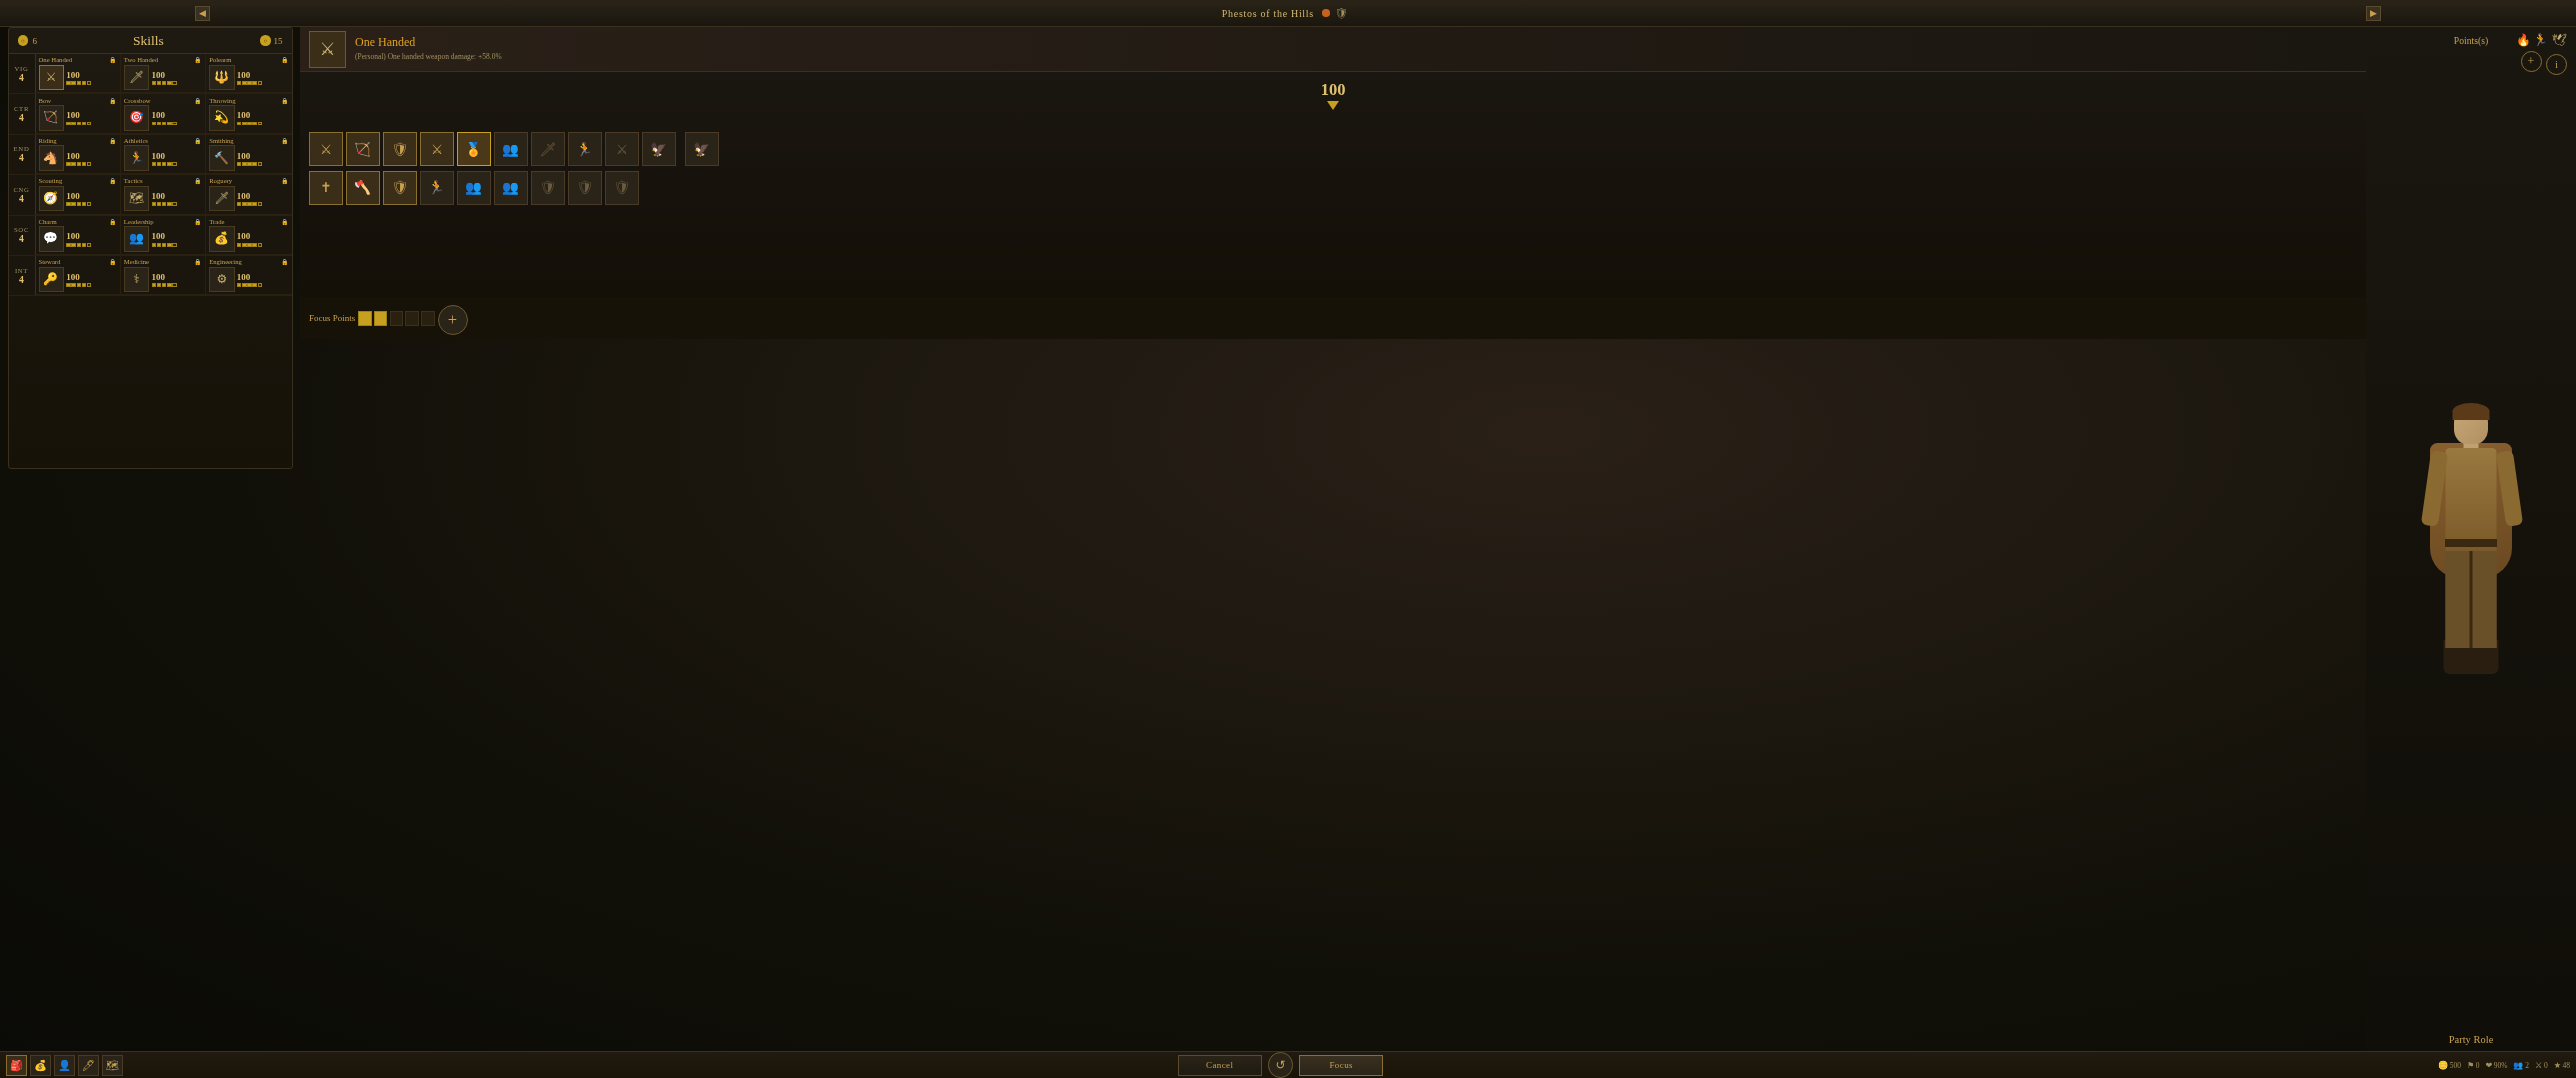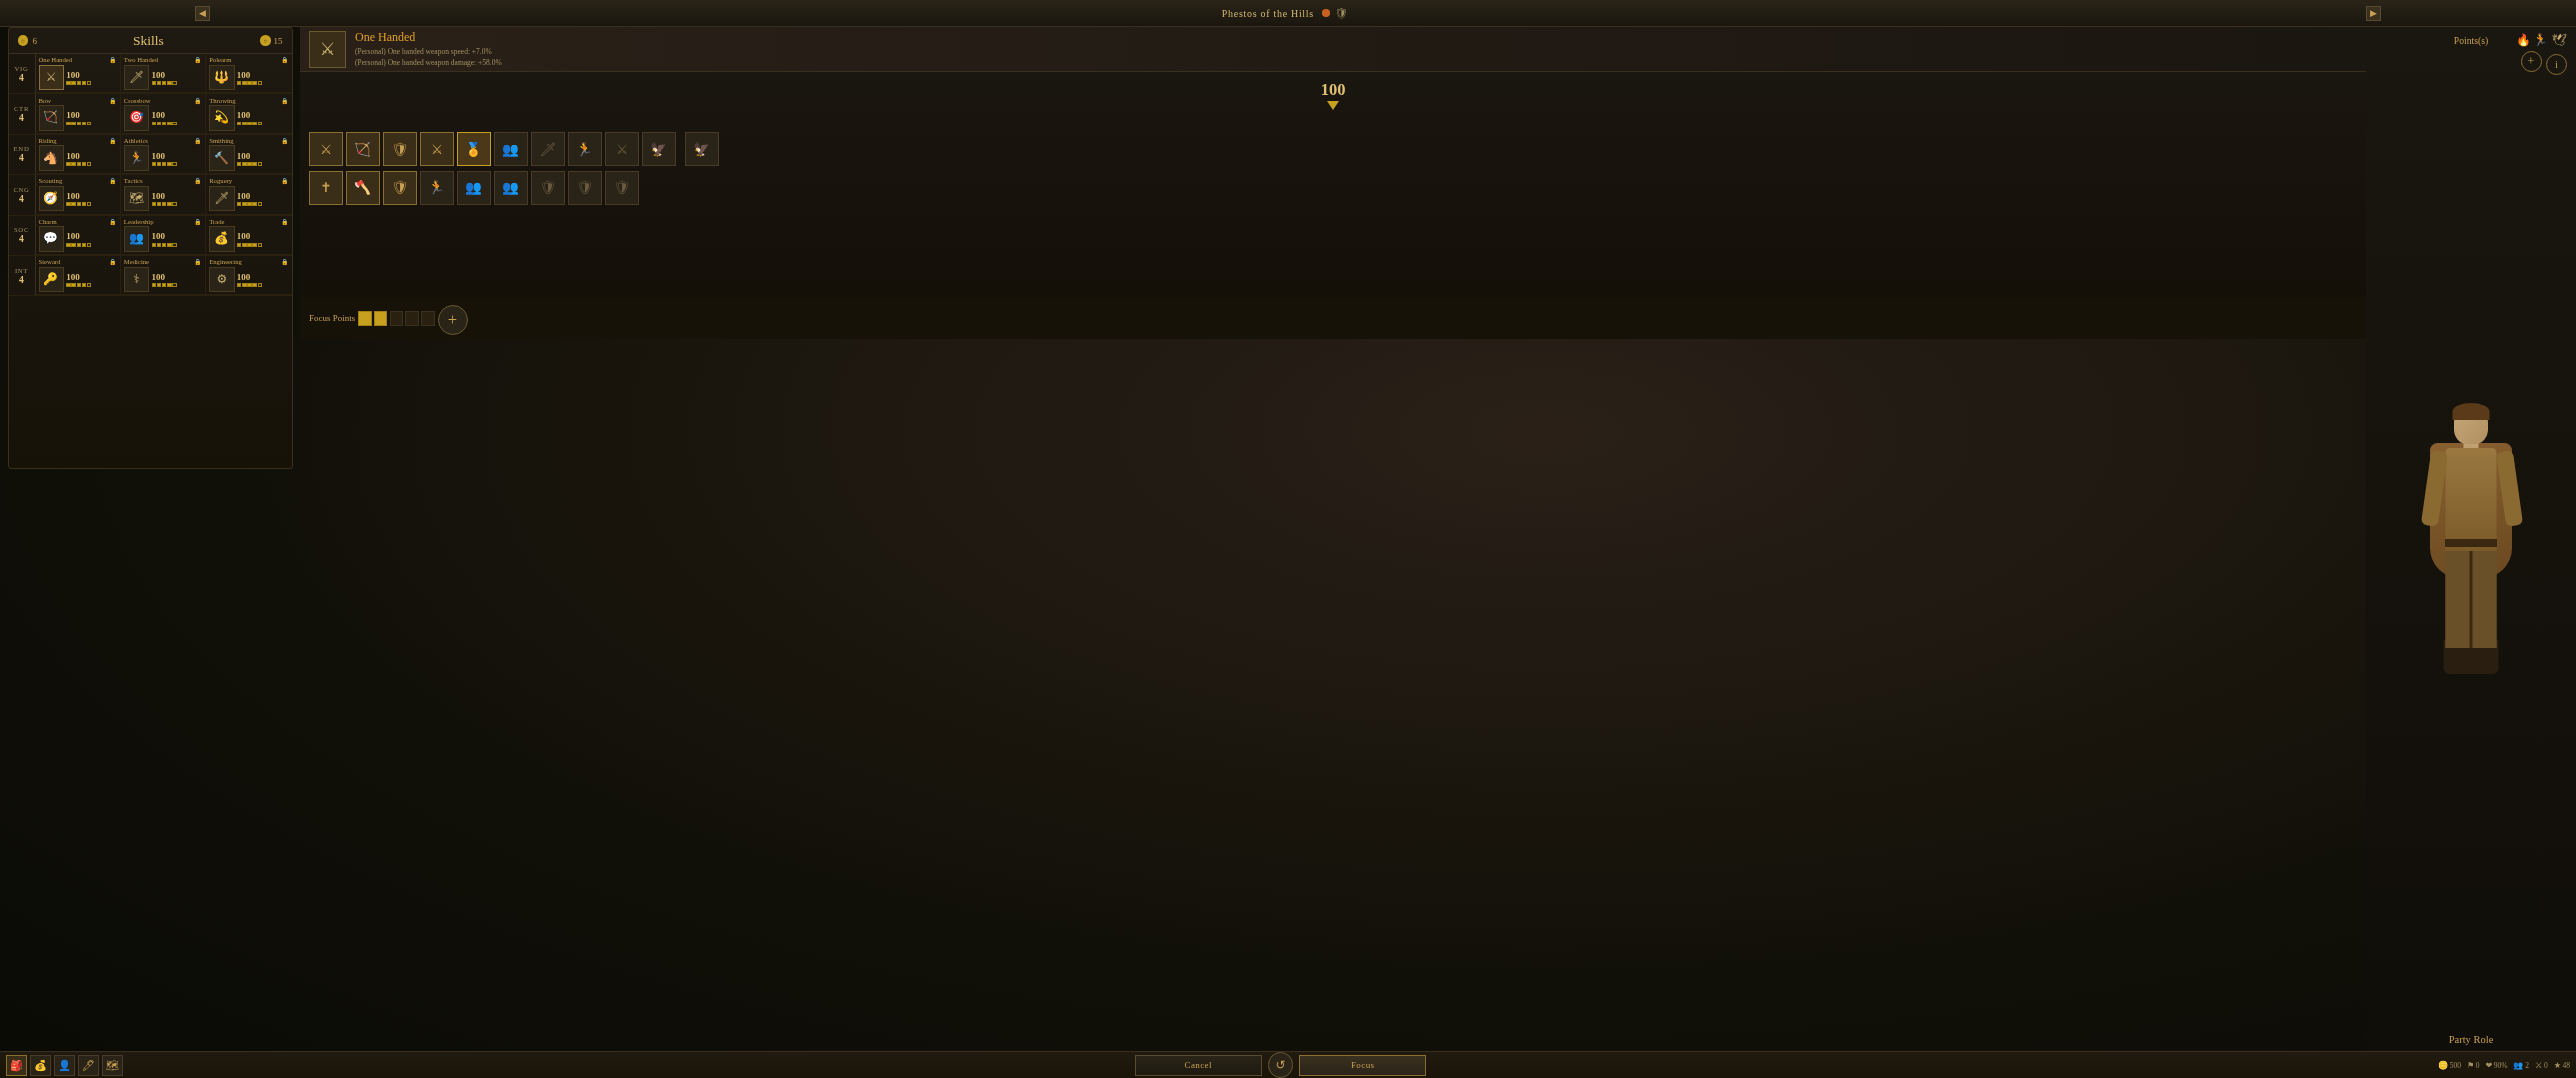--- a/index.html
+++ b/index.html
@@ -507,21 +507,21 @@
       width: 25.5px; height: 25.5px;
       border-radius: 50%;
       background: #2a2418;
       border: 1.5px solid #6a5a30;
       display: flex; align-items: center; justify-content: center;
       font-size: 12px;
       color: #c8a050;
       cursor: pointer;
     }
     .bottom-btn {
-      width: 127px; height: 21px;
+      width: 84px; height: 21px;
       background: linear-gradient(to bottom, #2a2418 0%, #1e1a10 100%);
       border: 0.7px solid #5a4a30;
       display: flex; align-items: center; justify-content: center;
       font-size: 9px;
       color: #c8a050;
       cursor: pointer;
       letter-spacing: 0.4px;
     }
     .bottom-btn.done {
       background: linear-gradient(to bottom, #3a3020 0%, #2a2418 100%);
@@ -988,21 +988,20 @@
       </div>
     </div>
 </div>
 
 <div class="main-content">
 
   <div class="skill-detail-header">
     <div class="skill-detail-icon">⚔</div>
     <div class="skill-detail-info">
       <div class="skill-detail-name">One Handed</div>
-      <div class="skill-detail-desc">(Personal) One handed weapon speed: +7.0%</div>
       <div class="skill-detail-desc">(Personal) One handed weapon damage: +58.0%</div>
     </div>
   </div>
 
   <div class="skill-tree-area">
     <div class="xp-display">100</div>
     <div class="xp-pointer"></div>
 
     <div class="perk-grid">
       <div class="perk-row" id="perk-row-1">

